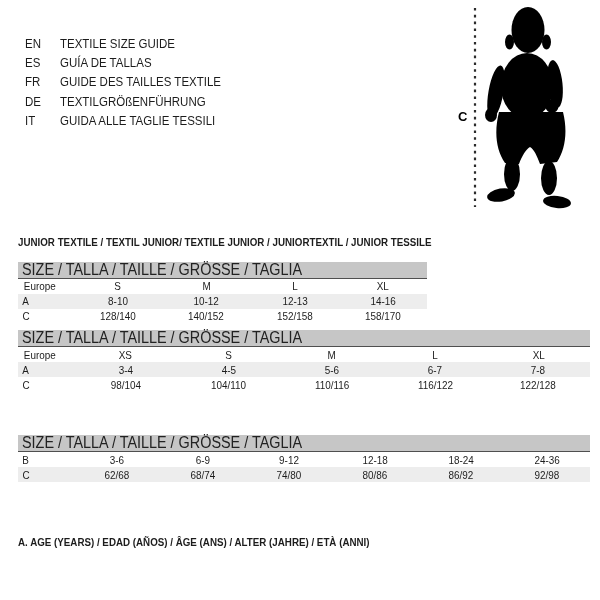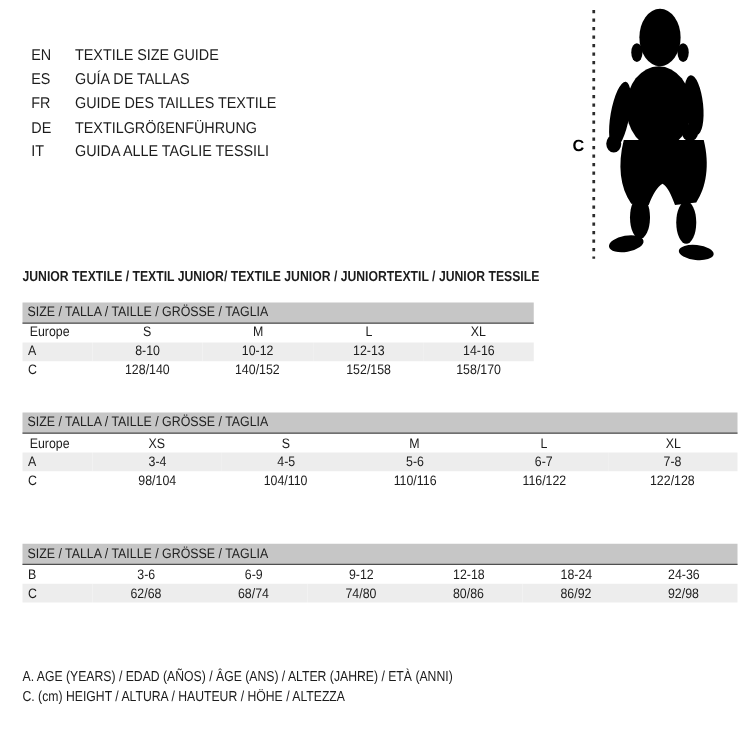--- a/index.html
+++ b/index.html
@@ -14,38 +14,38 @@
   
   .lang-list{position:absolute;left:25px;top:11px;font-size:12.5px;font-weight:normal;margin-top:24px;}
   .lang-row{display:flex;line-height:19.2px;transform:scaleX(.92);transform-origin:0 50%;white-space:nowrap;}
   .lang-code{width:38px;flex:0 0 38px;}
 
   
   .figure{position:absolute;left:450px;top:2px;width:150px;height:210px;}
 
   
   .section{position:absolute;left:18px;}
-  .sec-title{font-size:11.5px;font-weight:bold;line-height:16.5px;}
+  .sec-title{font-size:11.5px;font-weight:bold;line-height:16.5px;margin-top:20px;}
   .title-sub{font-size:8px;vertical-align:-2px;}
   .size-bar{
     margin-top:11px;height:16px;line-height:16px;background:var(--hdr,#c6c6c6);
-    border-bottom:1px solid var(--div,#4f4f4f);padding-left:4px;font-size:11px;color:#222;
+    border-bottom:1px solid var(--div,#4f4f4f);padding-left:4px;font-size:16px;color:#222;
   }
   .size-bar .cond{transform:scaleX(.9);}
   table.sizes{border-collapse:collapse;width:100%;table-layout:fixed;}
   table.sizes td{height:15px;padding:0;font-size:11px;text-align:center;vertical-align:middle;}
   table.sizes td:first-child{width:52px;text-align:left;padding-left:4px;}
   table.sizes tr:nth-child(even){background:var(--alt,#ededed);}
 
   #sec-junior{top:214px;width:409px;}
   #sec-children{top:319px;width:572px;}
   #sec-babies{top:424px;width:572px;}
 
   
-  .legend{position:absolute;left:18px;top:534px;font-size:11.5px;font-weight:normal;}
+  .legend{position:absolute;left:18px;top:534px;font-size:11.5px;font-weight:bold;}
   .legend-line{line-height:16.3px;}
 </style>
 </head>
 <body>
 
 <div class="canvas">
 
   <div class="lang-list">
       <div class="lang-row">
         <span class="lang-code">EN</span>
@@ -189,16 +189,15 @@
             <td><span class="cx">80/86</span></td>
             <td><span class="cx">86/92</span></td>
             <td><span class="cx">92/98</span></td>
           </tr>
         </tbody>
     </table>
   </div>
 
   <div class="legend">
       <div class="legend-line"><span class="cond">A. AGE (YEARS) / EDAD (AÑOS) / ÂGE (ANS) / ALTER (JAHRE) / ETÀ (ANNI)</span></div>
-      <div class="legend-line"><span class="cond">C. (cm) HEIGHT / ALTURA / HAUTEUR / HÖHE / ALTEZZA</span></div>
     </div>
 
 </div>
 
 </body></html>

